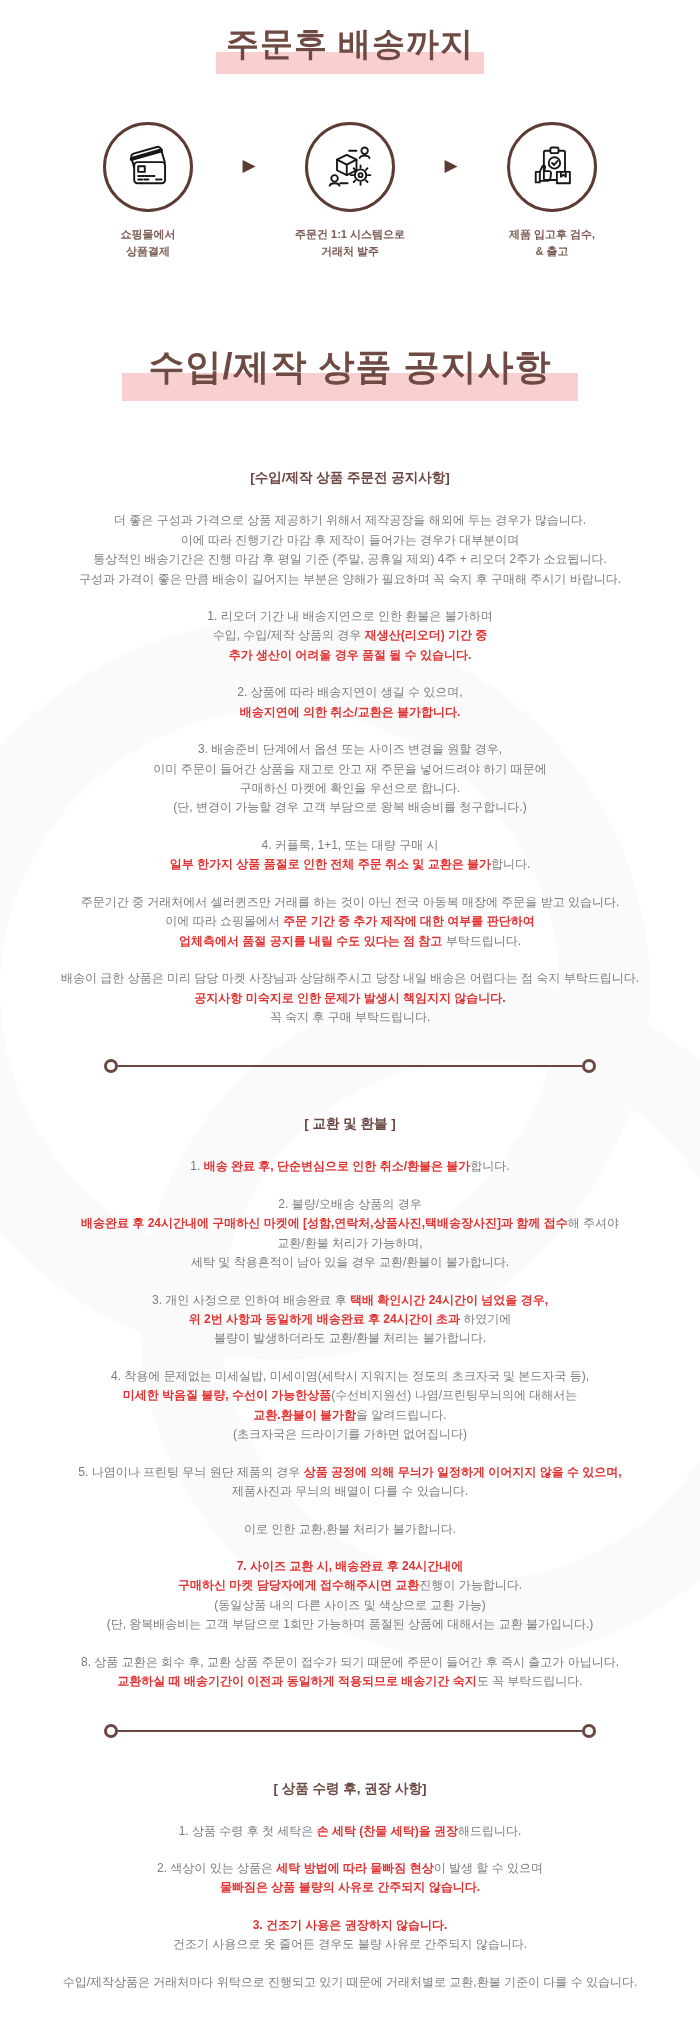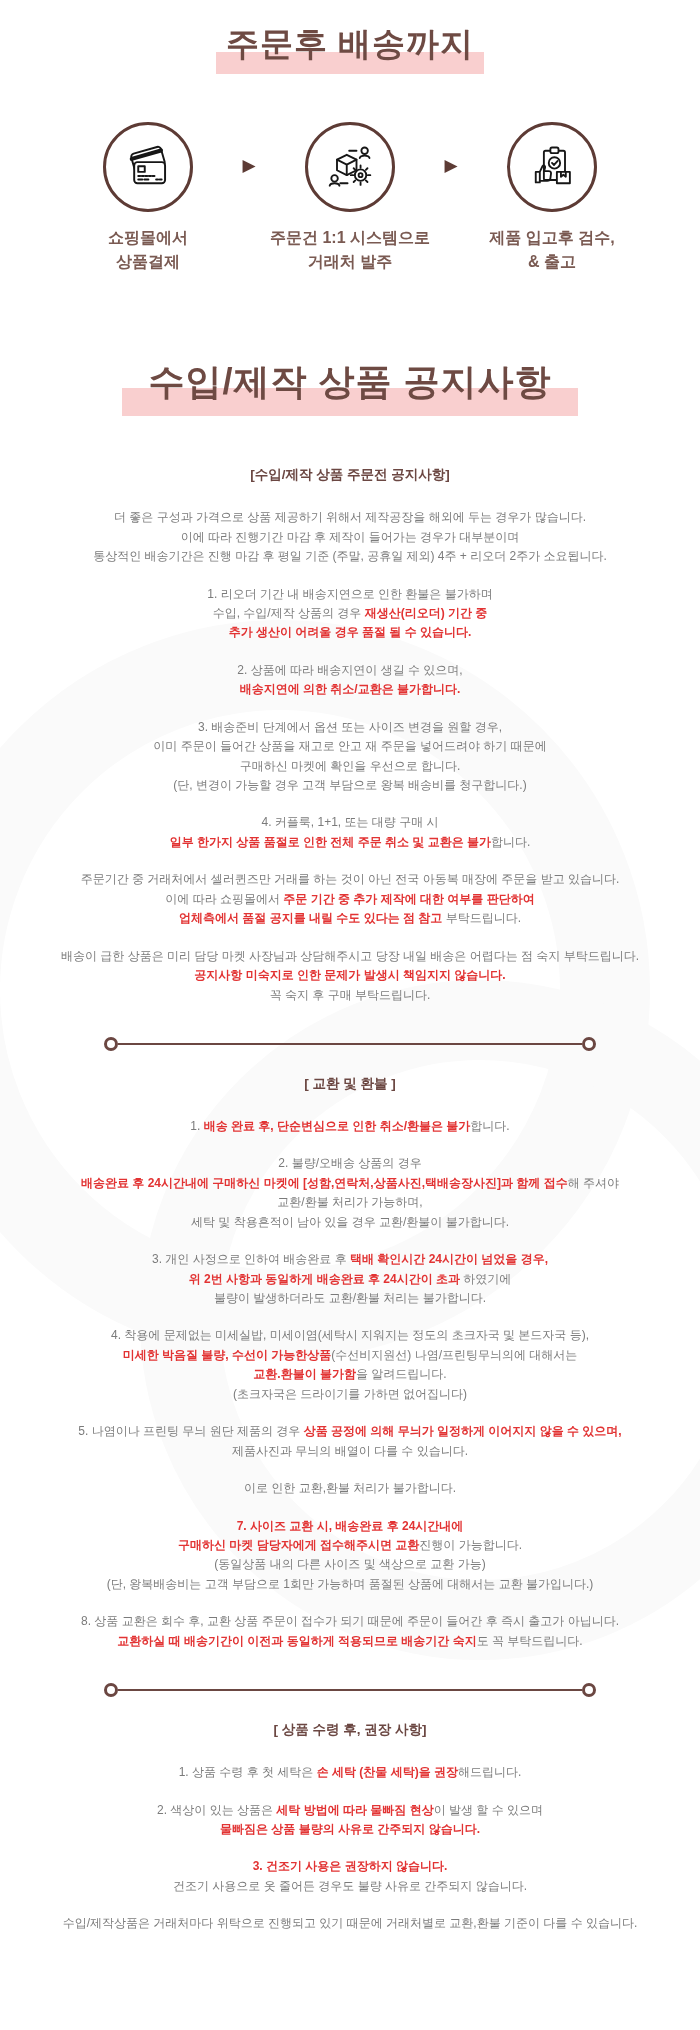--- a/index.html
+++ b/index.html
@@ -21,24 +21,24 @@
     background:linear-gradient(transparent 52%,#f9cfcf 52%);padding:0 26px 9px;
   }
   
   .steps{display:flex;justify-content:center;align-items:flex-start;margin-top:26px;}
   .step{width:172px;}
   .circle{
     width:84px;height:84px;border:3px solid #5d3b35;border-radius:50%;
     display:flex;align-items:center;justify-content:center;margin:0 auto 14px;background:#fff;
   }
   .circle svg{display:block;}
-  .step-label{font-size:16px;line-height:1.5;color:#7a5a52;white-space:pre-line;font-weight:bold;}
+  .step-label{font-size:11px;line-height:1.5;color:#7a5a52;white-space:pre-line;font-weight:bold;}
   .step-arrow{color:#5d3b35;font-size:17px;margin-top:33px;width:30px;flex:0 0 auto;}
   
-  .sec-heading{color:#6b4742;font-weight:bold;font-size:13.5px;margin:24px 0 24px;}
+  .sec-heading{color:#6b4742;font-weight:bold;font-size:13.5px;margin:42px 0 24px;}
   .para{font-size:12px;line-height:1.62;margin:14px 10px 18px;color:#7b7b7b;}
   .para .line{display:block;}
   .red{color:#e23333;font-weight:bold;}
   .divider{display:flex;align-items:center;width:492px;margin:32px auto 6px;}
   .divider .rule{flex:1;height:2px;background:#6b4742;}
   .divider .ring{width:8px;height:8px;border:3px solid #6b4742;border-radius:50%;background:#fff;flex:0 0 auto;}
 </style>
 </head>
 <body>
 
@@ -111,20 +111,21 @@
     <div>
       <h2 class="title2">수입/제작 상품 공지사항</h2>
     </div>
 
     <div>
         <div class="sec-heading">[수입/제작 상품 주문전 공지사항]</div>
         <p class="para">
           <span class="line"><span>더 좋은 구성과 가격으로 상품 제공하기 위해서 제작공장을 해외에 두는 경우가 많습니다.</span></span>
           <span class="line"><span>이에 따라 진행기간 마감 후 제작이 들어가는 경우가 대부분이며</span></span>
           <span class="line"><span>통상적인 배송기간은 진행 마감 후 평일 기준 (주말, 공휴일 제외) 4주 + 리오더 2주가 소요됩니다.</span></span>
+          <span class="line"><span>구성과 가격이 좋은 만큼 배송이 길어지는 부분은 양해가 필요하며 꼭 숙지 후 구매해 주시기 바랍니다.</span></span>
         </p>
         <p class="para">
           <span class="line"><span>1. 리오더 기간 내 배송지연으로 인한 환불은 불가하며</span></span>
           <span class="line"><span>수입, 수입/제작 상품의 경우 </span><span class="red">재생산(리오더) 기간 중</span></span>
           <span class="line"><span class="red">추가 생산이 어려울 경우 품절 될 수 있습니다.</span></span>
         </p>
         <p class="para">
           <span class="line"><span>2. 상품에 따라 배송지연이 생길 수 있으며,</span></span>
           <span class="line"><span class="red">배송지연에 의한 취소/교환은 불가합니다.</span></span>
         </p>

